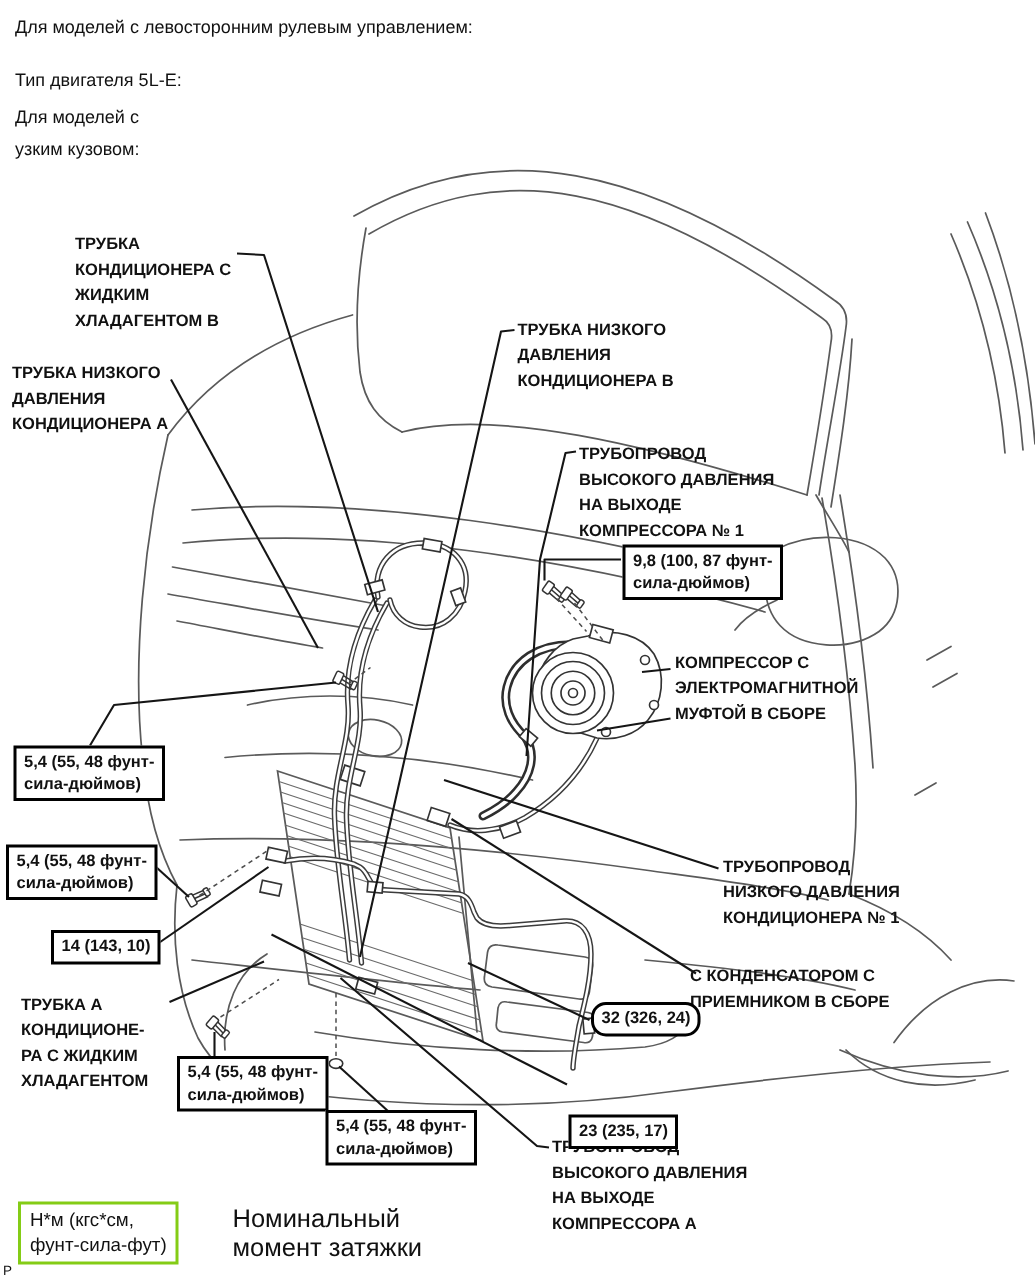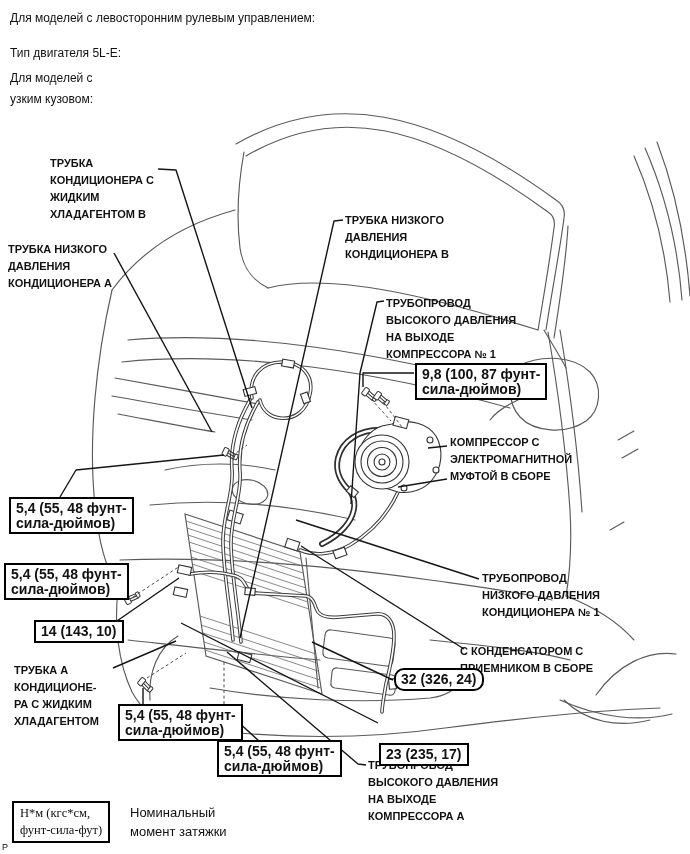--- a/index.html
+++ b/index.html
@@ -7,28 +7,28 @@
     width:690px;height:854px;background:#ffffff;position:relative;overflow:hidden;
     font-family:"Liberation Sans", sans-serif;color:#111;
     -webkit-font-smoothing:antialiased;
   }
   .stage{position:absolute;left:0;top:0;width:690px;height:854px;}
   .txt{position:absolute;white-space:pre-line;}
   .header-text{font-size:12px;line-height:21px;}
   .lbl{font-size:11px;line-height:17px;font-weight:bold;}
   .torque{
     position:absolute;border:2px solid #000;background:#fff;
-    font-weight:bold;font-size:14px;line-height:14.5px;
+    font-weight:bold;font-size:11px;line-height:14.5px;
     padding:2px 5px;white-space:pre-line;
   }
   .legend-box{
-    position:absolute;border:2px solid #000000;background:#fff;
-    font-size:12.5px;line-height:17px;padding:2px 6px;white-space:pre-line;font-family:Liberation Serif, serif;
+    position:absolute;border:2px solid #84cc16;background:#fff;
+    font-size:12.5px;line-height:17px;padding:2px 6px;white-space:pre-line;
   }
-  .legend-caption{font-size:13px;line-height:19px;}
+  .legend-caption{font-size:17px;line-height:19px;margin-left:25px;}
   .page-marker{font-size:9px;line-height:10px;}
   svg .veh{stroke:#5a5a5a;stroke-width:1.15;fill:none;stroke-linecap:round;}
   svg .fin{stroke:#6a6a6a;stroke-width:0.8;}
   svg .tube-outer{stroke:#3c3c3c;stroke-width:3.6;fill:none;stroke-linecap:round;}
   svg .tube-inner{stroke:#ffffff;stroke-width:1.6;fill:none;stroke-linecap:round;}
   svg .hose-outer{stroke:#2e2e2e;stroke-width:6;fill:none;stroke-linecap:round;}
   svg .hose-inner{stroke:#ffffff;stroke-width:2.6;fill:none;stroke-linecap:round;}
   svg .leader{stroke:#151515;stroke-width:1.4;fill:none;stroke-linejoin:round;}
   svg .dash{stroke:#4c4c4c;stroke-width:1;fill:none;stroke-dasharray:3 2.6;}
   svg .part{stroke:#333;fill:#fff;stroke-width:1.1;}

